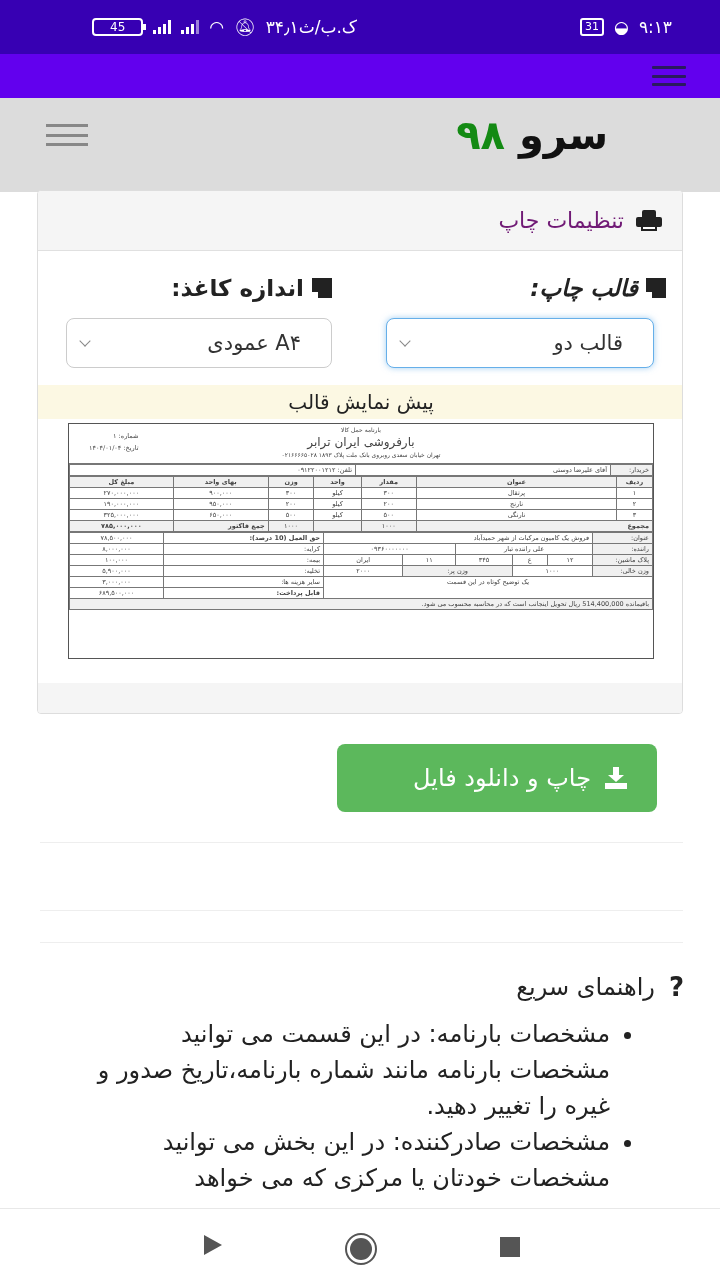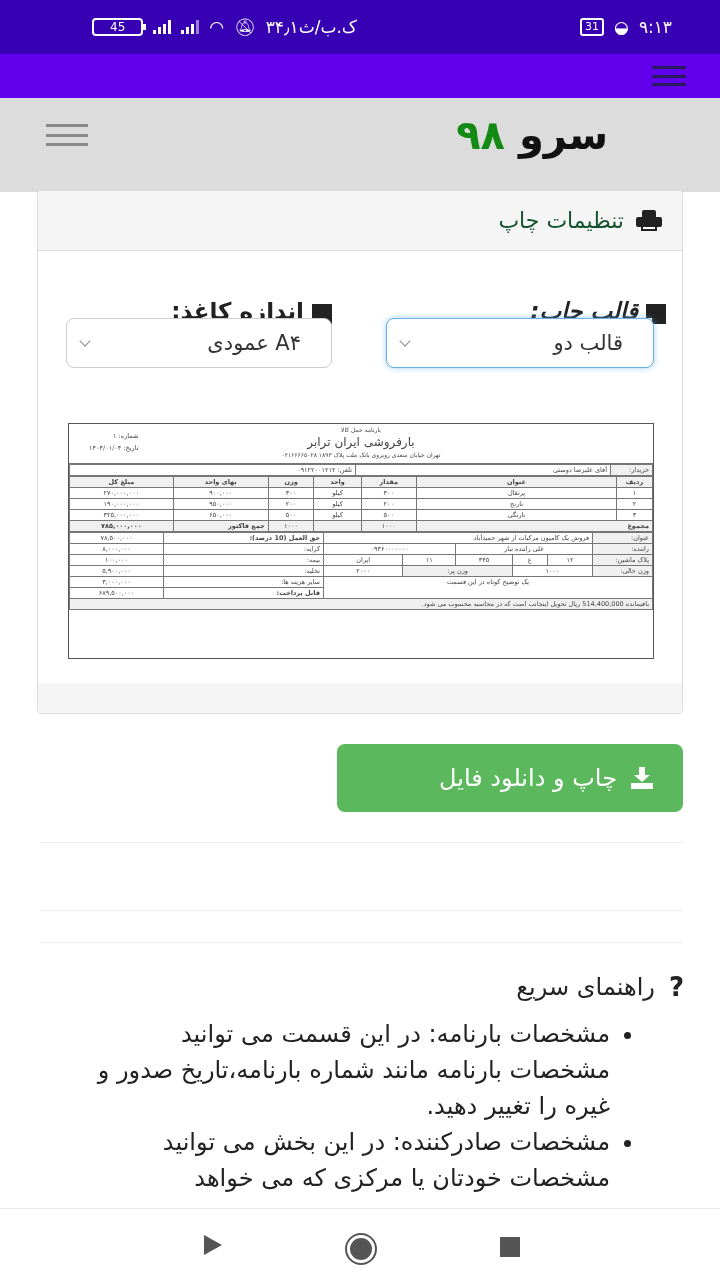--- a/index.html
+++ b/index.html
@@ -14,47 +14,47 @@
   .appbar { position: absolute; top: 54px; left: 0; width: 720px; height: 44px; background: #6200ee; }
   .appbar-menu { position: absolute; right: 34px; top: 12px; width: 34px; height: 20px; display: flex; flex-direction: column; justify-content: space-between; }
   .appbar-menu i { display: block; height: 3px; background: #2a1a5e; border-radius: 1px; }
   .siteheader { position: absolute; top: 98px; left: 0; width: 720px; height: 94px; background: #dcdcdc; }
   .brand { position: absolute; right: 112px; top: 14px; font-size: 40px; font-weight: bold; direction: rtl; font-family: "DejaVu Sans", sans-serif; }
   .brand .b-name { color: #111; }
   .brand .b-num { color: #138a13; }
   .site-menu { position: absolute; left: 46px; top: 26px; width: 42px; height: 22px; display: flex; flex-direction: column; justify-content: space-between; }
   .site-menu i { display: block; height: 3px; background: #888; }
   .card { position: absolute; top: 190px; left: 37px; width: 646px; height: 524px; border: 1px solid #ddd; border-radius: 4px; background: #fff; overflow: hidden; }
-  .card-head { height: 60px; background: #f5f5f5; border-bottom: 1px solid #e0e0e0; direction: rtl; display: flex; align-items: center; padding-right: 20px; gap: 12px; font-size: 22px; color: #14532d; }
+  .card-head { height: 60px; background: #f5f5f5; border-bottom: 1px solid #e0e0e0; direction: rtl; display: flex; align-items: center; padding-right: 20px; gap: 12px; font-size: 22px; color: #701a75; }
   .printer-icon { width: 26px; height: 22px; position: relative; }
   .printer-icon .top { position: absolute; left: 6px; top: 0; width: 14px; height: 7px; background: #222; border-radius: 2px 2px 0 0; }
   .printer-icon .body { position: absolute; left: 0; top: 7px; width: 26px; height: 10px; background: #222; border-radius: 2px; }
   .printer-icon .bot { position: absolute; left: 5px; top: 15px; width: 16px; height: 6px; border: 2px solid #222; background: #fff; }
-  .field-label { position: absolute; direction: rtl; font-size: 23px; font-weight: bold; color: #222; display: flex; align-items: flex-end; gap: 8px; margin-top: 23px; }
+  .field-label { position: absolute; direction: rtl; font-size: 23px; font-weight: bold; color: #222; display: flex; align-items: center; gap: 8px; }
   .note-icon { width: 20px; height: 20px; background: #222; position: relative; }
   .note-icon:after { content: ""; position: absolute; left: 0; bottom: 0; width: 6px; height: 6px; background: #fff; }
   .select { position: absolute; height: 50px; border: 1px solid #ccc; border-radius: 8px; background: #fff; direction: rtl; font-size: 21px; color: #333; display: flex; align-items: center; padding-right: 30px; }
   .select.focused { border-color: #66afe9; box-shadow: 0 0 6px rgba(102,175,233,0.6); }
   .chev { position: absolute; left: 14px; top: 18px; width: 8px; height: 8px; border-right: 1px solid #888; border-bottom: 1px solid #888; transform: rotate(45deg); }
   .preview-bar { position: absolute; top: 194px; left: 0; width: 646px; height: 34px; background: #fcf8e3; direction: rtl; text-align: center; font-size: 20px; color: #222; line-height: 34px; }
   .doc { position: absolute; top: 232px; left: 30px; width: 586px; height: 236px; border: 1px solid #555; direction: rtl; font-size: 6.5px; color: #444; background: #fff; }
   .doc table { border-collapse: collapse; width: 100%; }
   .doc td, .doc th { border: 1px solid #777; padding: 1px 3px; text-align: center; height: 10px; }
   .doc th { font-weight: bold; }
   .doc .hdr { height: 40px; position: relative; border-bottom: 1px solid #777; }
   .doc .hdr .center { position: absolute; right: 0; left: 0; top: 2px; text-align: center; }
   .doc .hdr .c1 { font-size: 6px; }
   .doc .hdr .c2 { font-size: 12px; margin: 2px 0; }
   .doc .hdr .c3 { font-size: 6px; }
   .doc .hdr .meta { position: absolute; left: 20px; top: 6px; text-align: right; line-height: 12px; }
   .doc .grey { background: #f0f0f0; }
   .doc .bold { font-weight: bold; }
   .doc .r { text-align: right; }
   .card-foot { position: absolute; bottom: 0; left: 0; width: 646px; height: 30px; background: #f5f5f5; }
-  .dl-btn { position: absolute; top: 744px; left: 337px; width: 346px; height: 68px; background: #5cb85c; border-radius: 8px; direction: rtl; color: #fff; font-size: 24px; display: flex; align-items: center; padding-right: 30px; gap: 14px; }
+  .dl-btn { position: absolute; top: 744px; left: 337px; width: 320px; height: 68px; background: #5cb85c; border-radius: 8px; direction: rtl; color: #fff; font-size: 24px; display: flex; align-items: center; padding-right: 30px; gap: 14px; }
   .dl-icon { width: 22px; height: 22px; position: relative; }
   .dl-icon .stem { position: absolute; left: 8px; top: 0; width: 6px; height: 9px; background: #fff; }
   .dl-icon .head { position: absolute; left: 3px; top: 8px; width: 0; height: 0; border-left: 8px solid transparent; border-right: 8px solid transparent; border-top: 7px solid #fff; }
   .dl-icon .tray { position: absolute; left: 0; bottom: 0; width: 22px; height: 6px; background: #fff; }
   .hr { position: absolute; left: 40px; width: 643px; height: 1px; background: #eee; }
   .help-title { position: absolute; top: 972px; right: 36px; direction: rtl; font-size: 24px; color: #222; display: flex; align-items: center; gap: 14px; }
   .help-title .q { font-weight: bold; font-size: 26px; }
   .help-list { position: absolute; top: 1016px; right: 82px; width: 560px; direction: rtl; font-size: 24px; line-height: 36px; color: #222; list-style: disc; }
   .help-list li { margin-right: 28px; }
   .navbar { position: absolute; top: 1208px; left: 0; width: 720px; height: 72px; background: #fff; border-top: 1px solid #e8e8e8; }
@@ -133,20 +133,21 @@
 
   <div class="select focused" style="right:28px; top:127px; width:268px;">
     <span>قالب دو</span>
     <span class="chev"></span>
   </div>
   <div class="select" style="right:350px; top:127px; width:266px;">
     <span>A۴ عمودی</span>
     <span class="chev"></span>
   </div>
 
+  <div class="preview-bar">پیش نمایش قالب</div>
 
   <div class="doc">
     <div class="hdr">
       <div class="center">
         <div class="c1">بارنامه حمل کالا</div>
         <div class="c2">بارفروشی ایران ترابر</div>
         <div class="c3">تهران خیابان سعدی روبروی بانک ملت پلاک ۱۸۹۳ ۰۲۱۶۶۶۶۵۰۲۸</div>
       </div>
       <div class="meta">
         <div>شماره: ۱</div>

